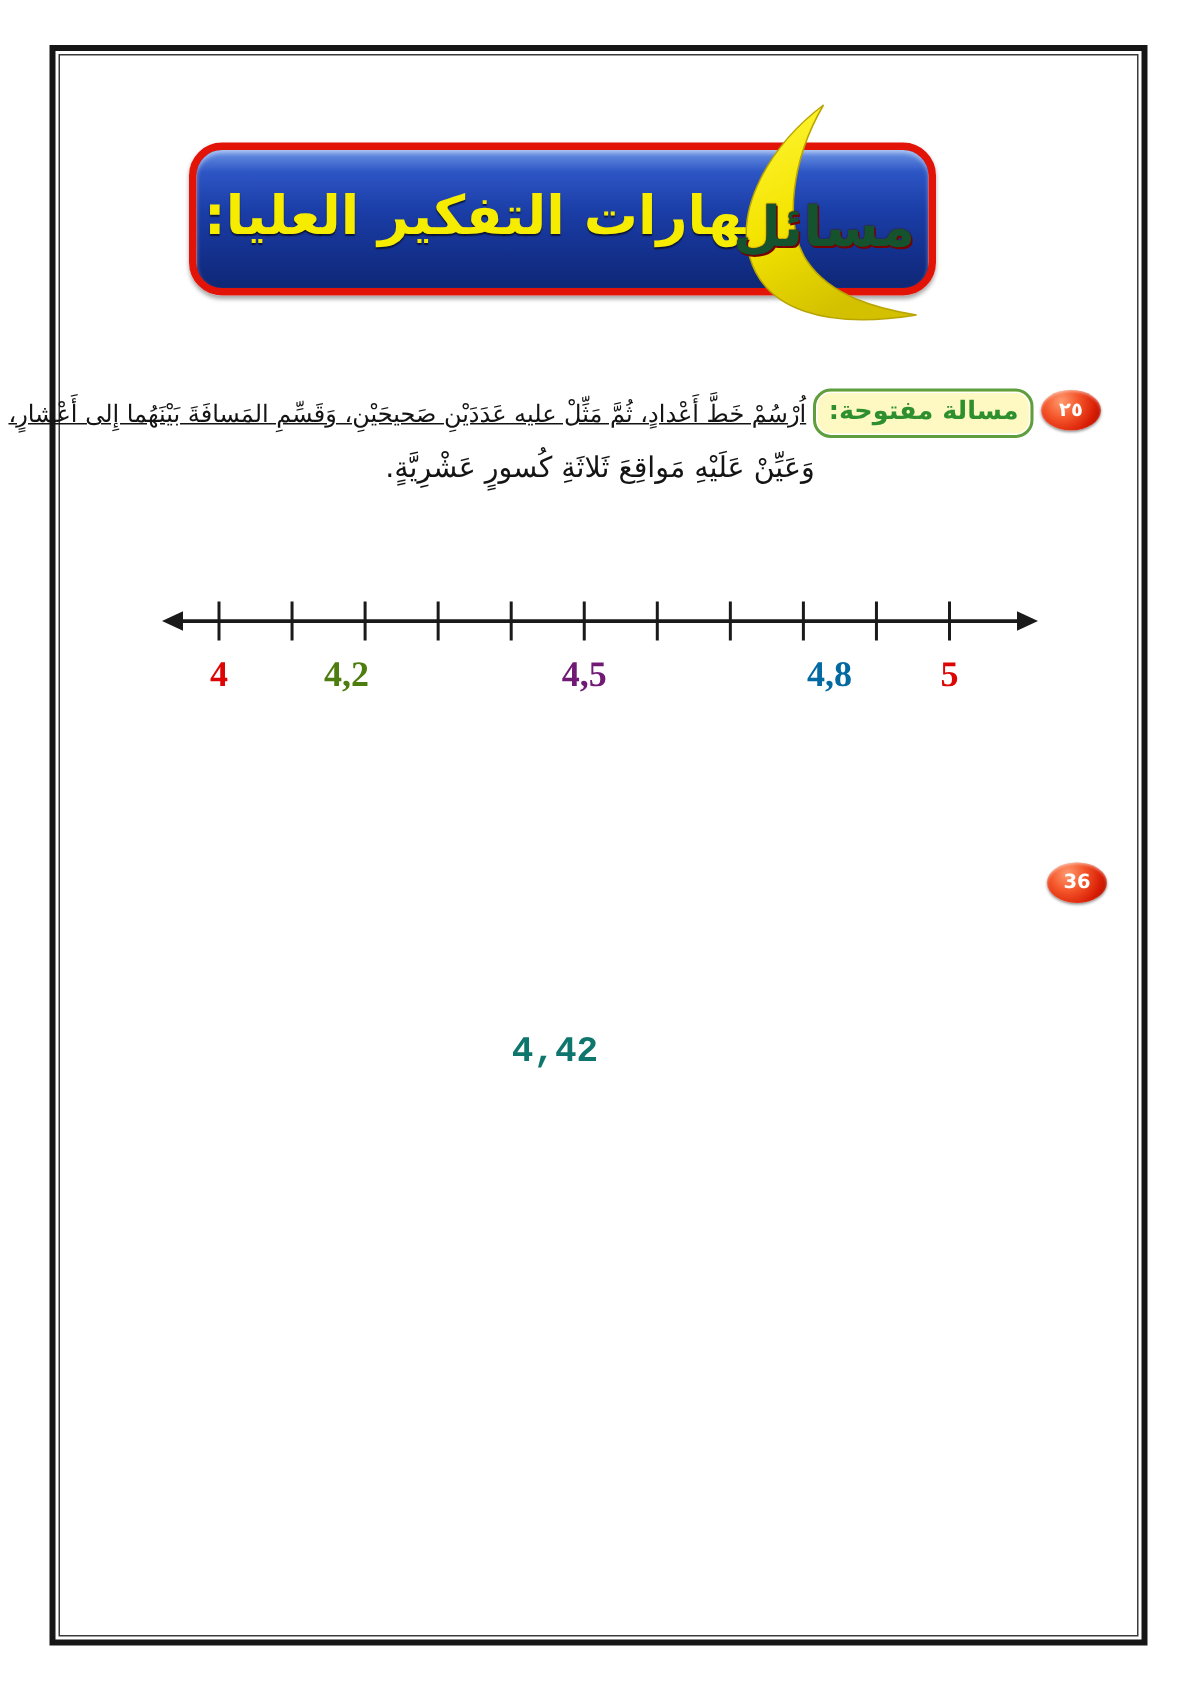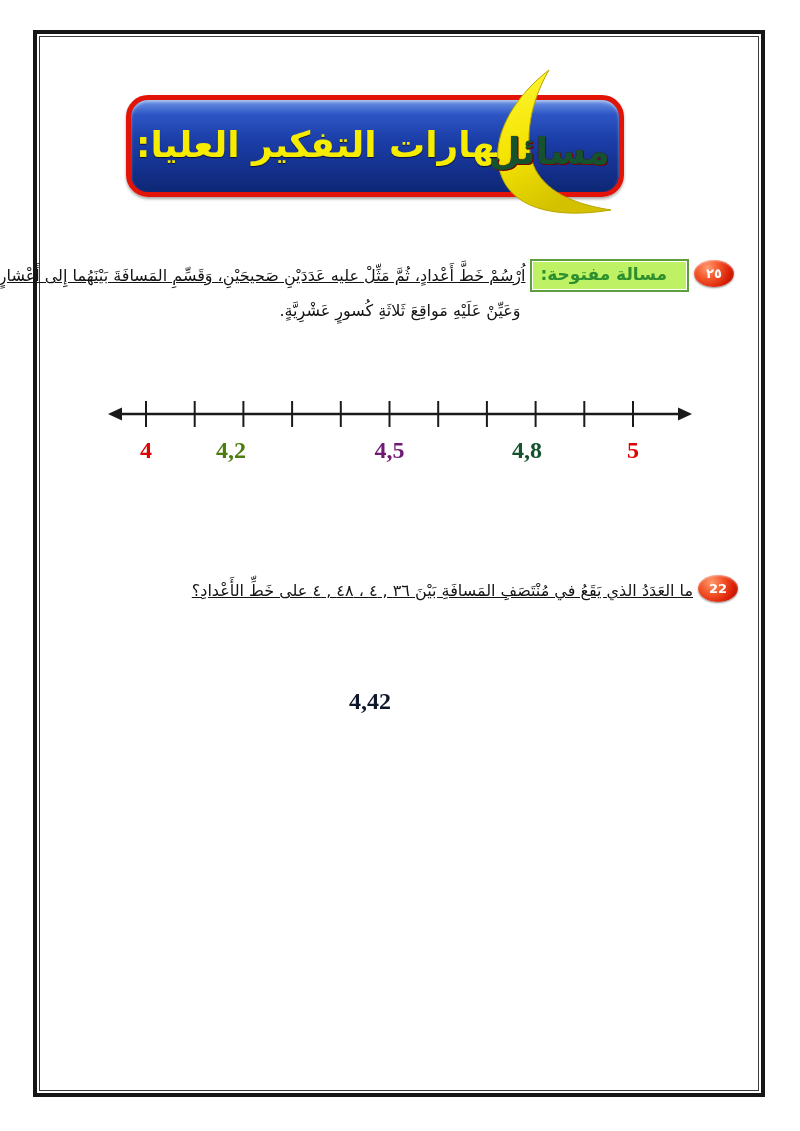--- a/index.html
+++ b/index.html
@@ -24,37 +24,37 @@
     font-size:37px;font-weight:bold;color:#14532d;white-space:nowrap;
     text-shadow:0 0 1px #600000,1px 1px 0 #7b0000;}
 
   
   .q{position:absolute;direction:rtl;}
   .q-row{display:flex;direction:rtl;align-items:flex-start;gap:5px;}
   .badge{flex:0 0 auto;width:40px;height:27px;border-radius:50%;margin-top:1px;
     background:radial-gradient(circle at 34% 28%,#ff9a70 0%,#f4562a 35%,#d81d05 70%,#9d0d00 100%);
     color:#ffffff;font-size:13px;font-weight:bold;display:flex;align-items:center;justify-content:center;
     box-shadow:0 1px 2px rgba(0,0,0,.45), inset 0 1px 2px rgba(255,255,255,.5);}
-  .qlabel{flex:0 0 auto;border:2px solid #5f9e3e;border-radius:0;background:#bef264;
-    color:#2d8f2d;font-weight:bold;font-size:17px;padding:2px 20px 4px 8px;line-height:1.35;
+  .qlabel{flex:0 0 auto;border:2px solid #5f9e3e;border-radius:12px;background:#fef9c3;
+    color:#2d8f2d;font-weight:bold;font-size:17px;padding:2px 8px 4px 8px;line-height:1.35;
     box-shadow:inset 0 0 0 1px #ffffff;}
   .qtext{font-size:16px;color:#141414;line-height:1.9;white-space:nowrap;padding-top:2px;letter-spacing:-0.2px;text-decoration:underline;}
   .q1{left:66px;top:259px;width:668px;}
-  .q1-line2{direction:rtl;text-align:center;font-size:16px;color:#141414;margin-top:9px;letter-spacing:-0.2px;}
+  .q1-line2{direction:rtl;text-align:center;font-size:19px;color:#141414;margin-top:9px;letter-spacing:-0.2px;}
   .q2{left:58px;top:574px;width:680px;}
 
   
   .numberline{position:absolute;left:95px;top:393px;width:610px;height:80px;}
   .nl-svg{position:absolute;left:0;top:0;}
   .nl-label{position:absolute;top:44px;width:80px;text-align:center;
     font-family:"Liberation Serif",serif;font-weight:bold;font-size:24px;}
 
   
   .answer{position:absolute;left:300px;top:688px;width:140px;text-align:center;
-    font-family:Liberation Serif, serif;font-weight:bold;font-size:24px;color:#0f172a;}
+    font-family:Liberation Mono, monospace;font-weight:bold;font-size:24px;color:#0f766e;}
 </style>
 </head>
 <body>
 
 <div class="page">
 
   <div class="frame"></div>
 
   <div class="header">
     <div class="header-title">مهارات التفكير العليا:</div>
@@ -94,27 +94,26 @@
         <line x1="343.2" y1="8" x2="343.2" y2="34" stroke="#1a1a1a" stroke-width="2"></line>
         <line x1="391.9" y1="8" x2="391.9" y2="34" stroke="#1a1a1a" stroke-width="2"></line>
         <line x1="440.6" y1="8" x2="440.6" y2="34" stroke="#1a1a1a" stroke-width="2"></line>
         <line x1="489.3" y1="8" x2="489.3" y2="34" stroke="#1a1a1a" stroke-width="2"></line>
         <line x1="538" y1="8" x2="538" y2="34" stroke="#1a1a1a" stroke-width="2"></line>
       </svg>
     <div id="nl-labels">
         <div class="nl-label" style="left: 11px; color: rgb(221, 4, 4);">4</div>
         <div class="nl-label" style="left: 96px; color: #4d7c0f;">4,2</div>
         <div class="nl-label" style="left: 254.5px; color: #701a75;">4,5</div>
-        <div class="nl-label" style="left: 392px; color: #14532d;">4,8</div>
+        <div class="nl-label" style="left: 418px; color: #0369a1;">4,8</div>
         <div class="nl-label" style="left: 498px; color: rgb(221, 4, 4);">5</div>
       </div>
   </div>
 
   <div class="q q2">
     <div class="q-row">
-      <span class="badge">22</span>
-      <span class="qtext">ما العَدَدُ الذي يَقَعُ في مُنْتَصَفِ المَسافَةِ بَيْنَ ٣٦ , ٤ ، ٤٨ , ٤ على خَطِّ الأَعْدادِ؟</span>
+      <span class="badge">36</span>
     </div>
   </div>
 
   <div class="answer">4,42</div>
 
 </div>
 
 </body></html>

